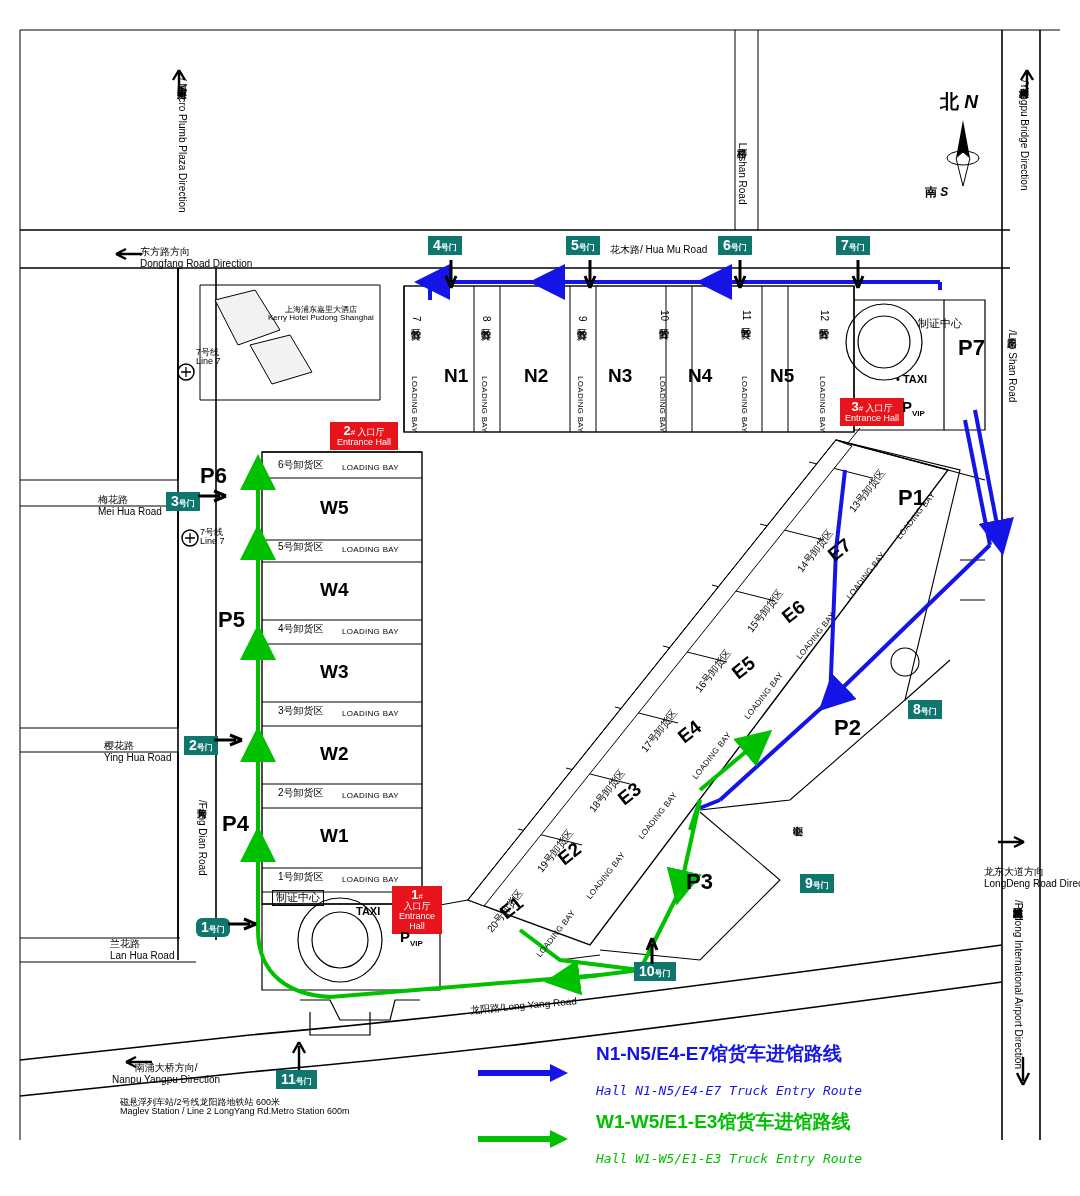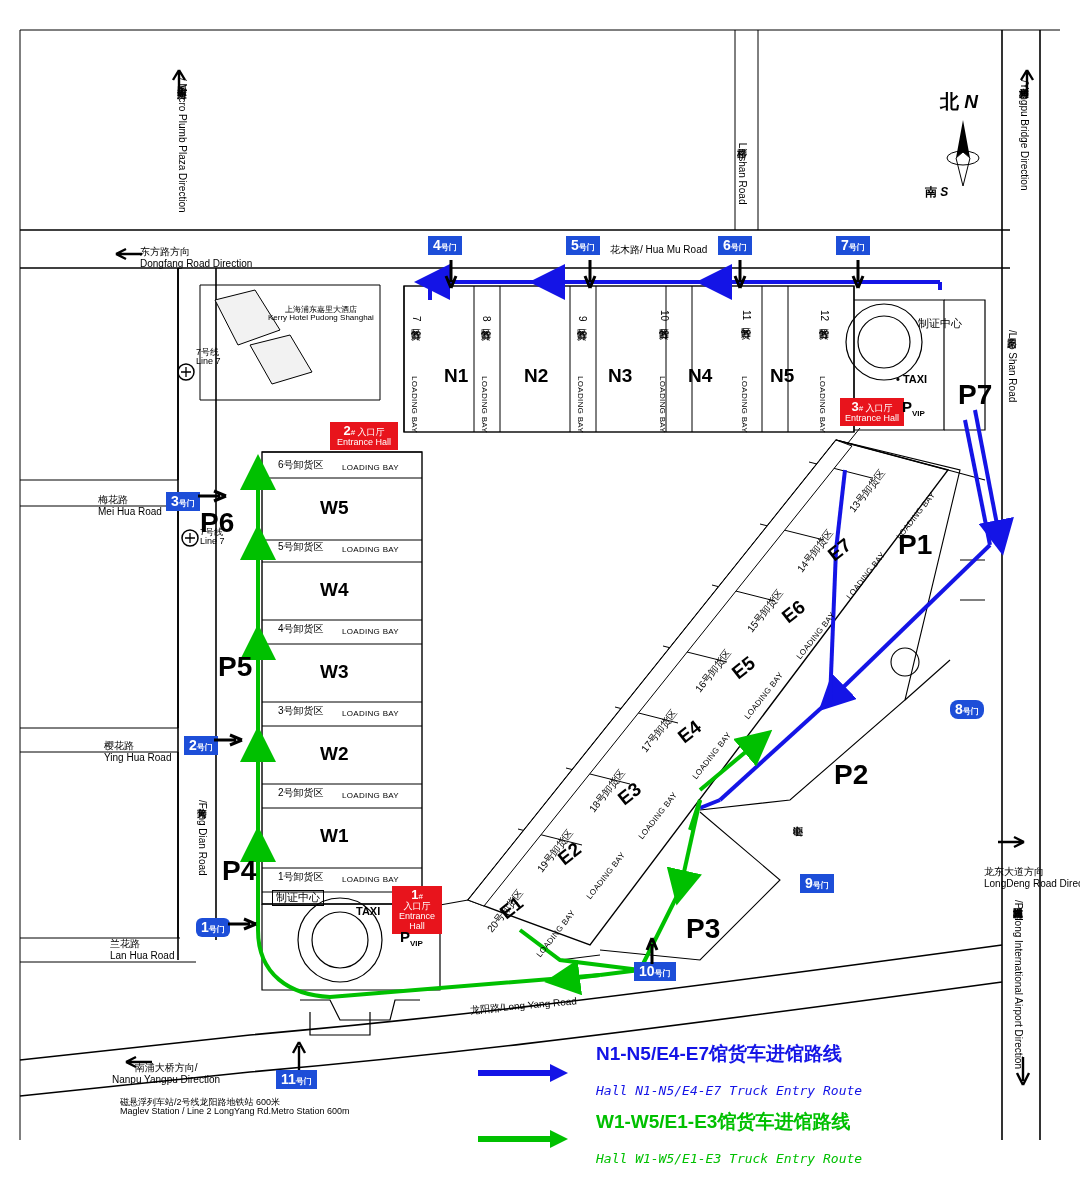--- a/index.html
+++ b/index.html
@@ -1,22 +1,22 @@
 <!DOCTYPE html>
 <html><head>
 <meta charset="utf-8">
 <style>
   html,body{margin:0;padding:0;background:#fff;}
   body{width:1080px;height:1196px;position:relative;overflow:hidden;
        font-family:"Liberation Sans",sans-serif;color:#000;}
   #map{position:absolute;left:0;top:0;width:1080px;height:1196px;}
   .lbl{position:absolute;white-space:nowrap;line-height:1.05;}
   .hall{font-size:19px;font-weight:bold;}
-  .plot{font-size:28px;font-weight:bold;margin-top:44px;}
-  .gate{position:absolute;background:#1d4ed8;color:#fff;font-size:11px;font-weight:bold;
+  .plot{font-size:22px;font-weight:bold;}
+  .gate{position:absolute;background:#0f766e;color:#fff;font-size:11px;font-weight:bold;
         padding:2px 5px;line-height:1.1;text-align:center;}
   .gate b{font-size:14px;}
   .vert{writing-mode:vertical-rl;text-orientation:mixed;}
   .small{font-size:9px;}
   .tiny{font-size:8px;}
   .road{font-size:10px;line-height:1.15;}
   .bay{font-size:10px;}
   .bayen{font-size:8px;letter-spacing:.3px;}
   .entr{position:absolute;background:#e8141c;color:#fff;text-align:center;
         font-size:9px;line-height:1.1;padding:2px 3px;}
@@ -295,21 +295,21 @@
   <span>上海浦东嘉里大酒店</span><br><span>Kerry Hotel Pudong Shanghai</span>
 </div>
 
 <div class="gate" style="left:196px;top:918px;border-radius:6px;"><b>1</b><span class="tiny">号门</span></div>
 <div class="gate" style="left:184px;top:736px;"><b>2</b><span class="tiny">号门</span></div>
 <div class="gate" style="left:166px;top:492px;"><b>3</b><span class="tiny">号门</span></div>
 <div class="gate" style="left:428px;top:236px;"><b>4</b><span class="tiny">号门</span></div>
 <div class="gate" style="left:566px;top:236px;"><b>5</b><span class="tiny">号门</span></div>
 <div class="gate" style="left:718px;top:236px;"><b>6</b><span class="tiny">号门</span></div>
 <div class="gate" style="left:836px;top:236px;"><b>7</b><span class="tiny">号门</span></div>
-<div class="gate" style="left:950px;top:700px;border-radius:8px;"><b>8</b><span class="tiny">号门</span></div>
+<div class="gate" style="left:908px;top:700px;"><b>8</b><span class="tiny">号门</span></div>
 <div class="gate" style="left:800px;top:874px;"><b>9</b><span class="tiny">号门</span></div>
 <div class="gate" style="left:634px;top:962px;"><b>10</b><span class="tiny">号门</span></div>
 <div class="gate" style="left:276px;top:1070px;"><b>11</b><span class="tiny">号门</span></div>
 
 <svg style="position:absolute;left:443px;top:258px;" width="16" height="34">
     <path d="M8,2 L8,24 M8,30 L3,18 M8,30 L13,18" stroke="#000" stroke-width="3" fill="none"></path>
   </svg>
 <svg style="position:absolute;left:582px;top:258px;" width="16" height="34">
     <path d="M8,2 L8,24 M8,30 L3,18 M8,30 L13,18" stroke="#000" stroke-width="3" fill="none"></path>
   </svg>

